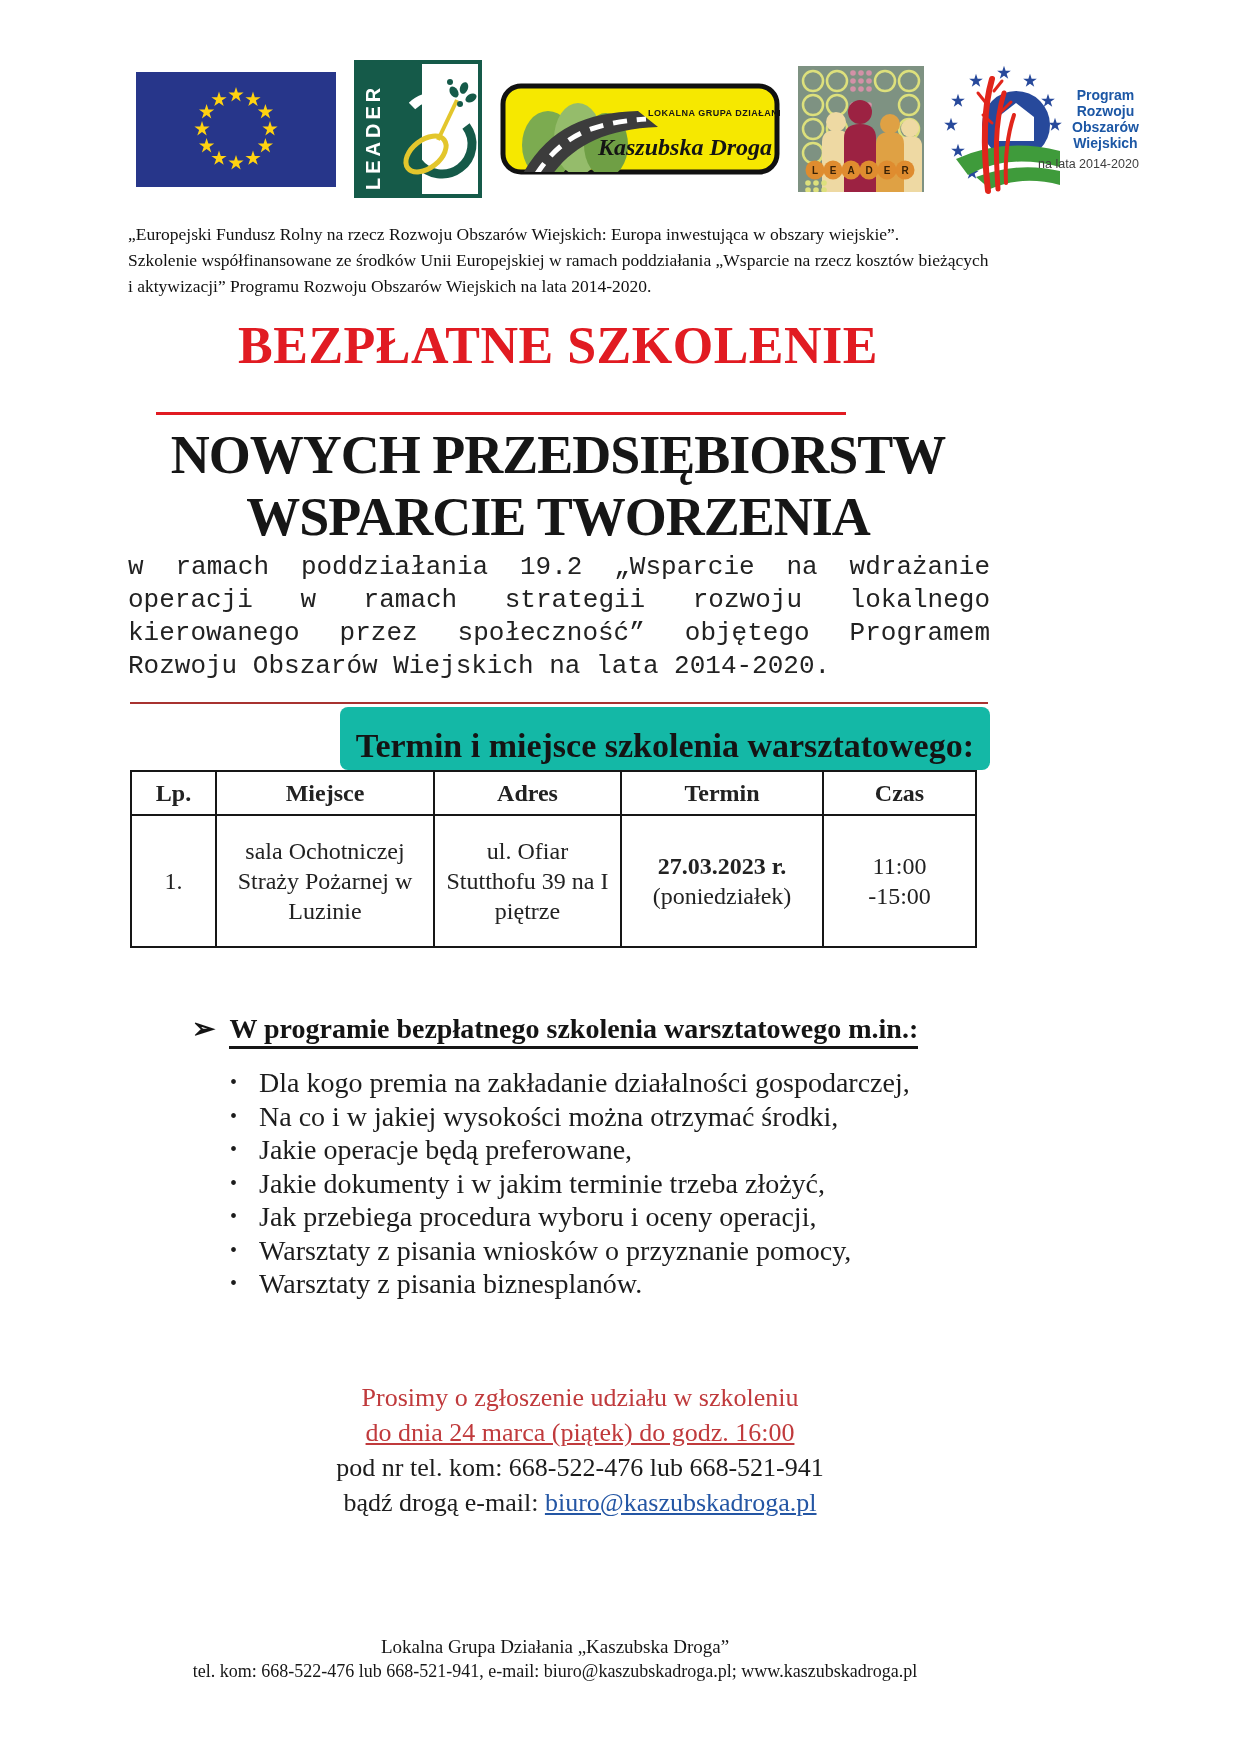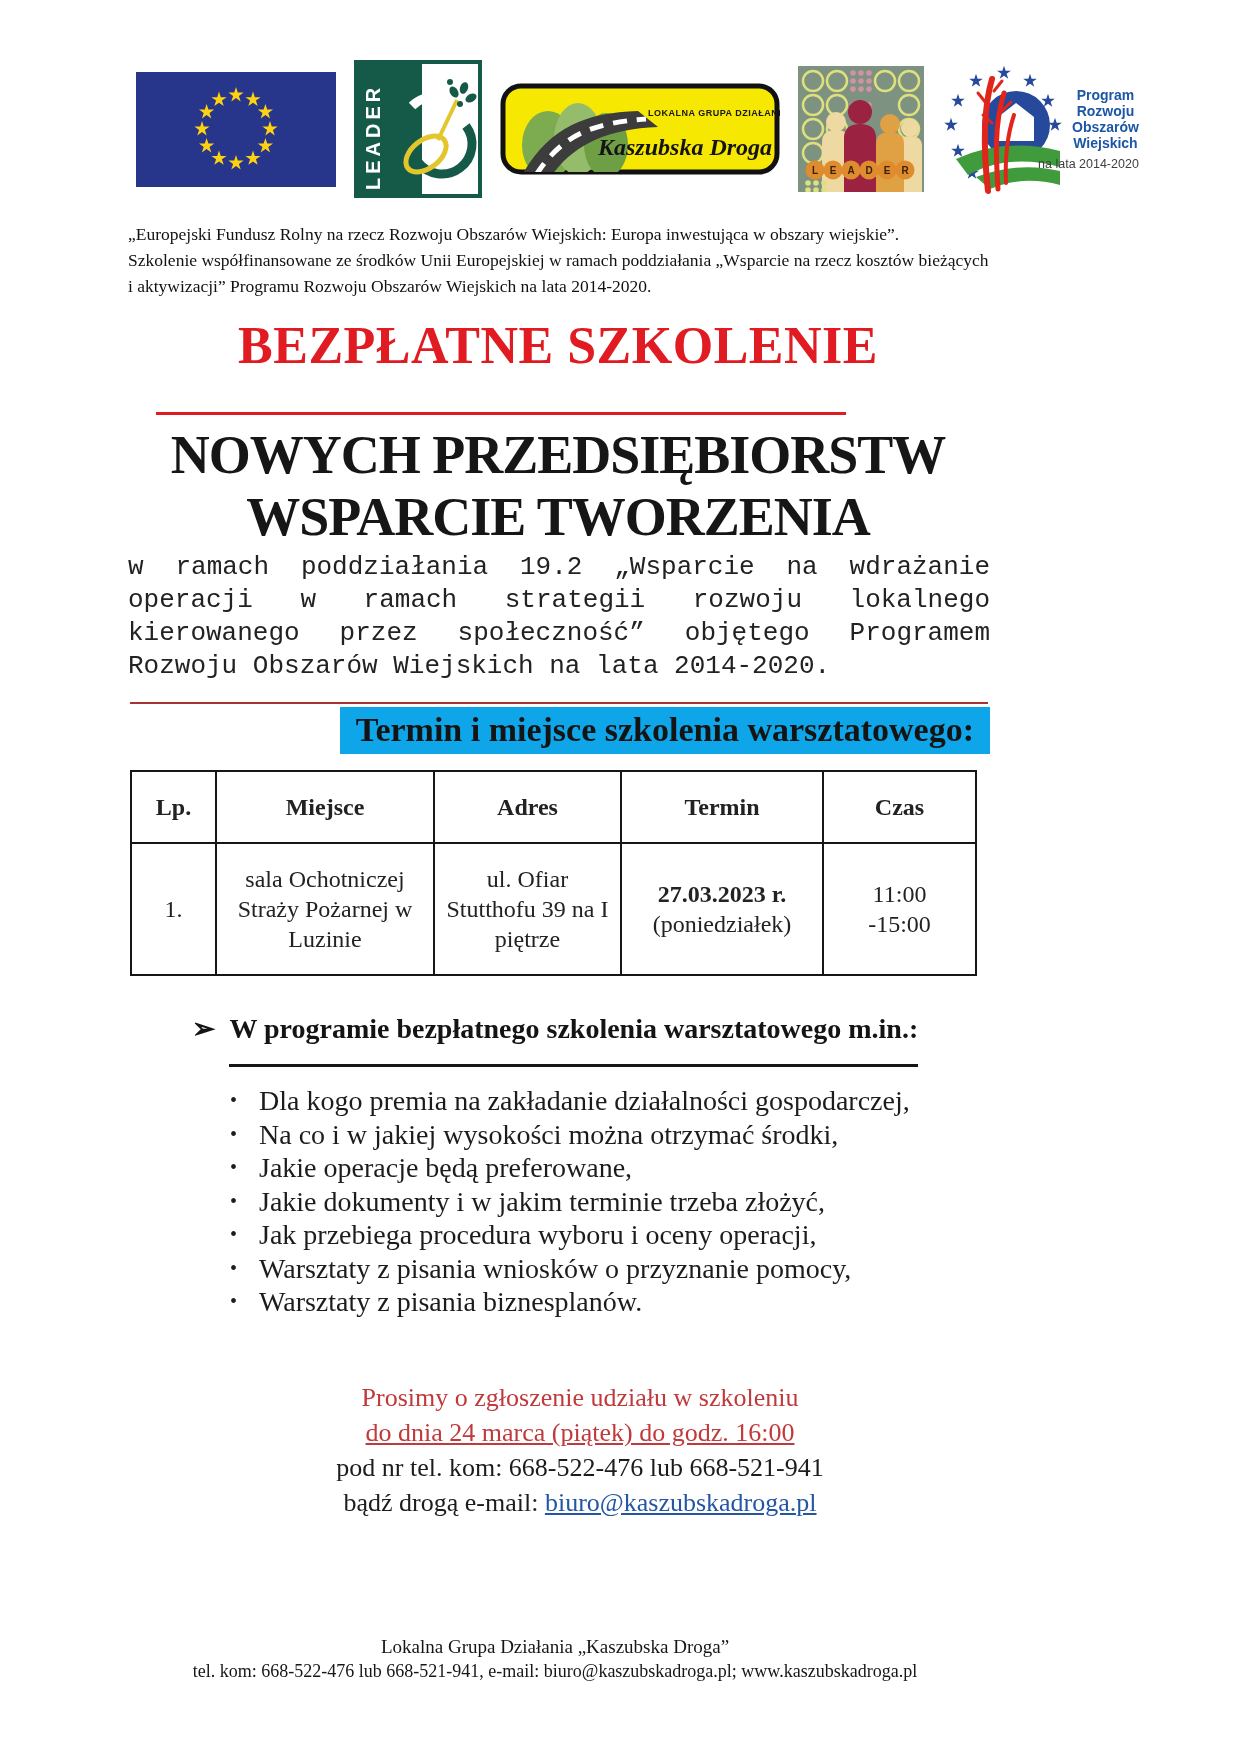--- a/index.html
+++ b/index.html
@@ -22,35 +22,35 @@
              font-size:52px;font-weight:bold;color:#e11b22;letter-spacing:0.5px;}
   .rule-red{position:absolute;top:412px;left:156px;width:690px;border-top:3px solid #e11b22;}
   .title-black{position:absolute;top:424px;left:128px;width:860px;text-align:center;
                font-size:54px;line-height:62px;font-weight:bold;color:#161616;letter-spacing:-1px;}
   .intro{position:absolute;top:551px;left:128px;width:862px;font-size:26px;line-height:33px;
          text-align:justify;color:#222;font-family:Liberation Mono, monospace;}
 
   
   .rule-thin{position:absolute;top:702px;left:130px;width:858px;border-top:2px solid #a83230;}
   .section-head{position:absolute;top:707px;left:128px;width:862px;text-align:right;}
-  .section-head .hl{display:inline-block;background:#0ea5e9;font-size:34px;font-weight:bold;
-                    padding:4px 16px 5px;color:#141414;}
+  .section-head .hl{display:inline-block;background:#14b8a6;font-size:34px;font-weight:bold;
+                    padding:20px 16px 5px;color:#141414;border-radius:8px;}
 
   
   .schedule{position:absolute;top:770px;left:130px;width:845px;border-collapse:collapse;
             table-layout:fixed;text-align:center;color:#222;}
   .schedule th,.schedule td{border:2px solid #161616;}
-  .schedule th{font-size:24px;font-weight:bold;height:38px;padding:16px;}
+  .schedule th{font-size:24px;font-weight:bold;height:38px;padding:2px;}
   .schedule td{font-size:24px;height:122px;line-height:30px;vertical-align:middle;padding:4px 8px;}
   .termin-date{font-weight:bold;}
 
   
   .program{position:absolute;top:1012px;left:192px;width:812px;}
   .prog-head{font-size:28px;font-weight:bold;display:flex;gap:14px;align-items:baseline;color:#141414;}
-  .prog-head-text{border-bottom:3px solid #161616;padding-bottom:19px;}
+  .prog-head-text{border-bottom:3px solid #161616;padding-bottom:1px;}
   .prog-list{list-style:none;margin:17px 0 0;padding:0 0 0 38px;}
   .prog-item{display:flex;gap:22px;font-size:28px;line-height:33.5px;color:#1c1c1c;}
   .dot{font-size:20px;line-height:33.5px;}
 
   
   .contact{position:absolute;top:1380px;left:140px;width:880px;text-align:center;
            font-size:26px;line-height:35px;color:#1c1c1c;}
   .c-red{color:#c03a3c;}
   .c-underline{text-decoration:underline;}
   .email{color:#2456a4;text-decoration:underline;cursor:pointer;}

